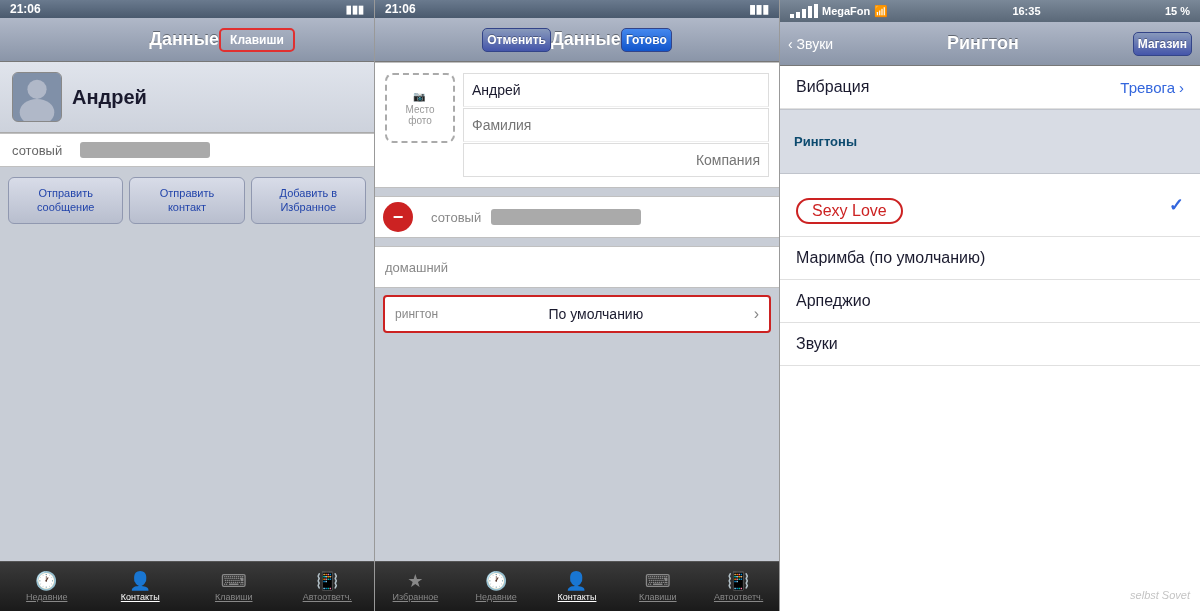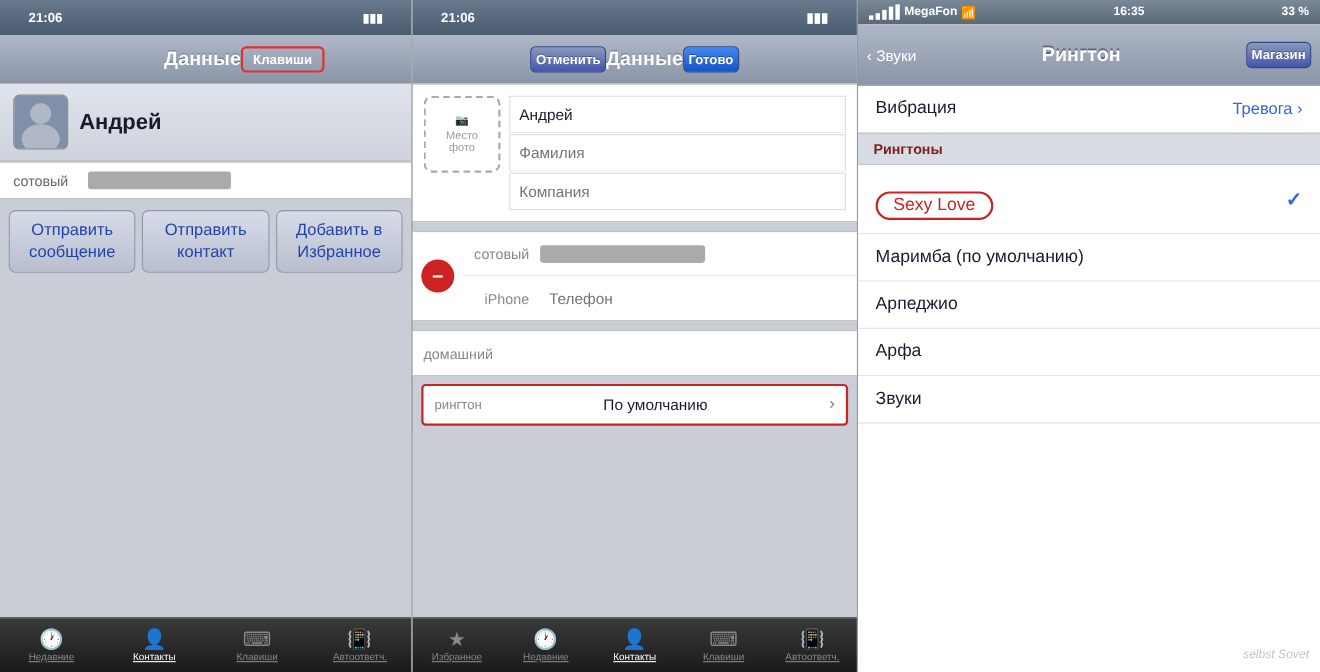--- a/index.html
+++ b/index.html
@@ -28,22 +28,22 @@
     }
 
     .status-bar {
       background: linear-gradient(to bottom, #6a7a8e, #4a5a6e);
       color: white;
       font-size: 12px;
       font-weight: bold;
       display: flex;
       justify-content: space-between;
       align-items: center;
-      padding: 4px 26px;
-      height: 32px;
+      padding: 4px 10px;
+      height: 18px;
       gap: 25px;
     }
     .status-bar .icons { display: flex; gap: 4px; align-items: center; font-size: 11px; }
 
     .nav-bar {
       background: linear-gradient(to bottom, #b0b8c8, #8a95a8);
       display: flex;
       align-items: center;
       justify-content: center;
       padding: 6px 8px;
@@ -139,21 +139,21 @@
       padding: 10px 8px;
       background: #c8cdd6;
     }
 
     .action-btn {
       flex: 1;
       background: linear-gradient(to bottom, #d8dce8, #b8bece);
       border: 1px solid #9098b0;
       border-radius: 6px;
       padding: 8px 4px;
-      font-size: 15px;
+      font-size: 11px;
       color: #2244aa;
       text-align: center;
       line-height: 1.3;
     }
 
     
     .tab-bar {
       margin-top: auto;
       background: linear-gradient(to bottom, #3a3a3a, #1a1a1a);
       display: flex;
@@ -333,38 +333,38 @@
       background: white;
       width: 4px;
     }
 
     .nav-bar-3 {
       background: linear-gradient(to bottom, #b0b8c8, #8a95a8);
       display: flex;
       align-items: center;
       justify-content: space-between;
       padding: 6px 8px;
-      height: 56px;
+      height: 44px;
       border-bottom: 1px solid #777;
     }
 
     .nav-btn-plain {
       background: transparent;
       color: white;
       border: none;
       font-size: 14px;
       font-weight: normal;
     }
 
     .section-header {
       background: #d8dce4;
-      padding: 6px 14px;
+      padding: 24px 14px;
       font-size: 13px;
       font-weight: bold;
-      color: #7f1d1d;
+      color: #0c4a6e;
       border-top: 1px solid #c0c4cc;
       border-bottom: 1px solid #c0c4cc;
     }
 
     .ringtone-list {
       flex: 1;
       overflow: hidden;
       background: white;
     }
 
@@ -517,34 +517,30 @@
   </div>
 
   <div class="photo-form" style="background:white; border-top:1px solid #c0c0c0; border-bottom:1px solid #c0c0c0;">
     <div class="photo-placeholder">
       <span>📷</span>
       <span style="font-size:10px; color:#999; text-align:center;">Место<br>фото</span>
     </div>
     <div class="name-fields">
       <input class="name-field" value="Андрей" style="border-bottom: 1px solid rgb(238, 238, 238);">
       <input class="name-field placeholder" placeholder="Фамилия" style="border-bottom: 1px solid rgb(238, 238, 238); color: #14532d;">
-      <input class="name-field placeholder" placeholder="Компания" style="color: #14532d;">
+      <input class="name-field placeholder" placeholder="Компания" style="color: #14532d; text-align: right;">
     </div>
   </div>
 
   <div class="phone-section">
     <div class="minus-btn">−</div>
     <div class="phone-rows">
       <div class="form-row">
         <span class="form-field-label">сотовый</span>
         <span class="blurred-value" style="width:150px;"></span>
-      </div>
-      <div class="form-row">
-        <span class="form-field-label">iPhone</span>
-        <input class="form-field-input" placeholder="Телефон" style="">
       </div>
     </div>
   </div>
 
   <div class="form-group" style="margin-top:8px;">
     <div class="form-row">
       <span class="form-field-label">домашний</span>
     </div>
   </div>
 
@@ -589,21 +585,21 @@
           <div class="signal-bar" style="height:4px;"></div>
           <div class="signal-bar" style="height:6px;"></div>
           <div class="signal-bar" style="height:9px;"></div>
           <div class="signal-bar" style="height:12px;"></div>
           <div class="signal-bar" style="height:14px;"></div>
         </div>
         <span>MegaFon</span>
         <span>📶</span>
       </div>
       <span>16:35</span>
-      <span>33 %</span>
+      <span>15 %</span>
     </div>
 
     <div class="nav-bar-3">
       <button class="nav-btn-plain" style="color:white; font-size:14px;">‹ Звуки</button>
       <span class="nav-bar-title">Рингтон</span>
       <button class="nav-btn">Магазин</button>
     </div>
 
     <div class="vibration-row">
       <span class="vibration-label">Вибрация</span>
@@ -620,21 +616,18 @@
         <span class="ringtone-item-name circled">Sexy Love</span>
         <span class="checkmark">✓</span>
       </div>
       <div class="ringtone-item">
         <span class="ringtone-item-name">Маримба (по умолчанию)</span>
       </div>
       <div class="ringtone-item">
         <span class="ringtone-item-name">Арпеджио</span>
       </div>
       <div class="ringtone-item">
-        <span class="ringtone-item-name">Арфа</span>
-      </div>
-      <div class="ringtone-item">
         <span class="ringtone-item-name">Звуки</span>
       </div>
     </div>
   </div>
   <div class="watermark">selbst Sovet</div>
 </div>
 
 </body></html>

